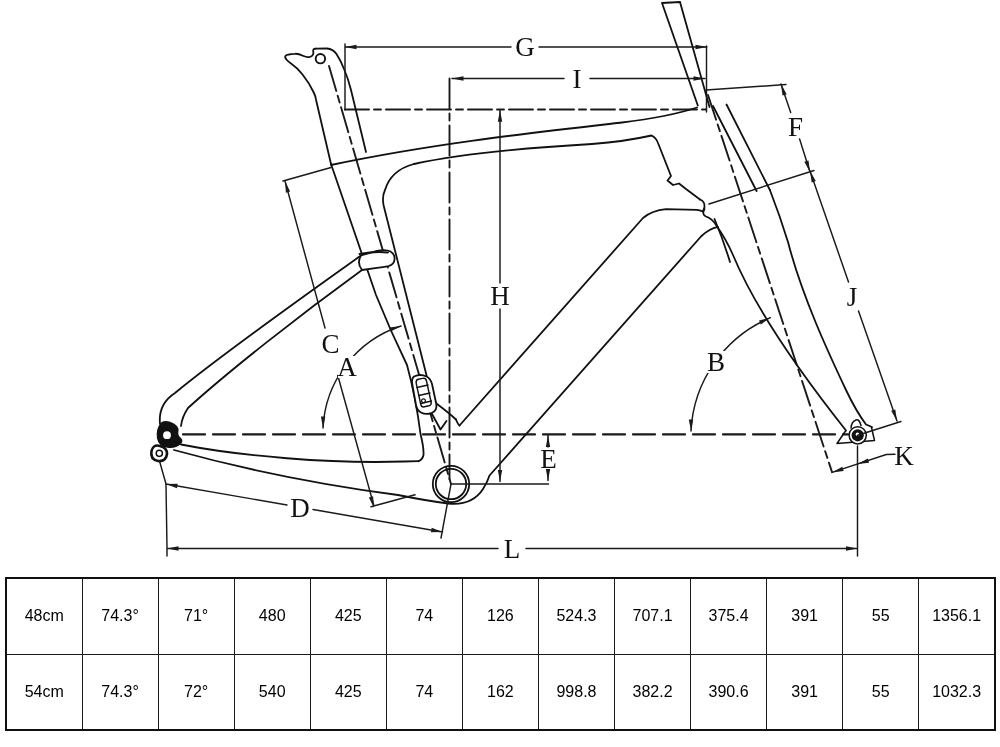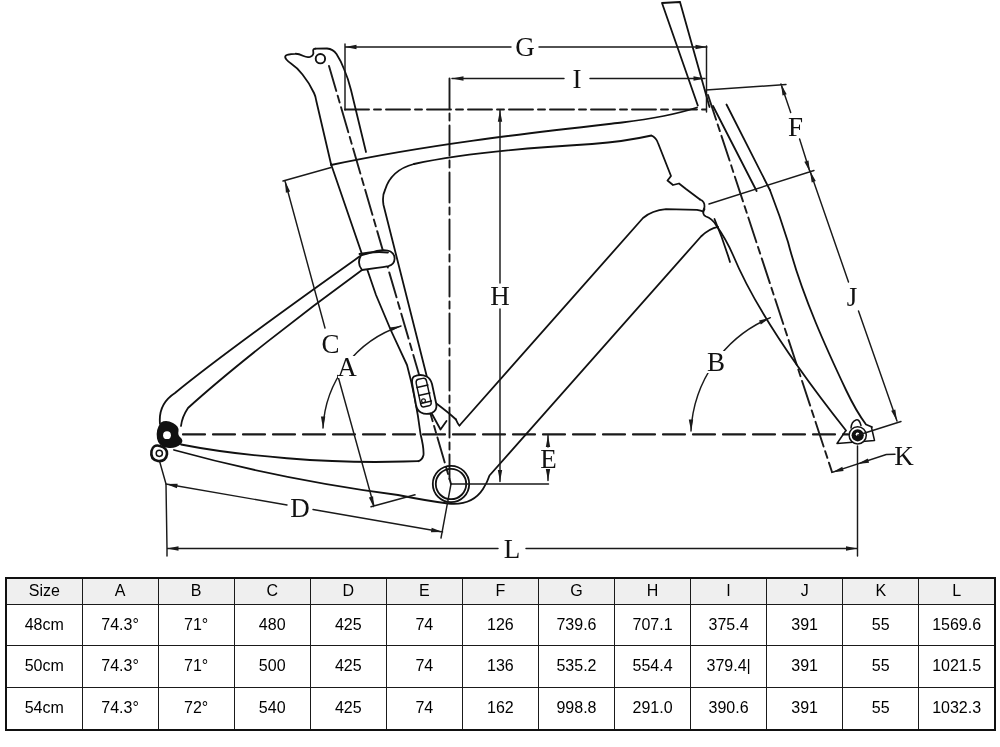--- a/index.html
+++ b/index.html
@@ -160,75 +160,45 @@
   <text x="512" y="558">L</text>
   <text x="795.5" y="136">F</text>
   <text x="852" y="306">J</text>
   <text x="716" y="371">B</text>
   <text x="904" y="465">K</text>
 </g>
 </svg>
 
 <table class="geo">
   <tbody>
-        <tr class="hd">
-          <td>Size</td>
-          <td>A</td>
-          <td>B</td>
-          <td>C</td>
-          <td>D</td>
-          <td>E</td>
-          <td>F</td>
-          <td>G</td>
-          <td>H</td>
-          <td>I</td>
-          <td>J</td>
-          <td>K</td>
-          <td>L</td>
-        </tr>
   <tr>
           <td>48cm</td>
           <td>74.3°</td>
           <td>71°</td>
           <td>480</td>
           <td>425</td>
           <td>74</td>
           <td>126</td>
-          <td>739.6</td>
+          <td>524.3</td>
           <td>707.1</td>
           <td>375.4</td>
           <td>391</td>
           <td>55</td>
-          <td>1569.6</td>
-        </tr>
-  <tr>
-          <td>50cm</td>
-          <td>74.3°</td>
-          <td>71°</td>
-          <td>500</td>
-          <td>425</td>
-          <td>74</td>
-          <td>136</td>
-          <td>535.2</td>
-          <td>554.4</td>
-          <td>379.4|</td>
-          <td>391</td>
-          <td>55</td>
-          <td>1021.5</td>
+          <td>1356.1</td>
         </tr>
   <tr>
           <td>54cm</td>
           <td>74.3°</td>
           <td>72°</td>
           <td>540</td>
           <td>425</td>
           <td>74</td>
           <td>162</td>
           <td>998.8</td>
-          <td>291.0</td>
+          <td>382.2</td>
           <td>390.6</td>
           <td>391</td>
           <td>55</td>
           <td>1032.3</td>
         </tr>
 </tbody>
     </table>
 </div>
 
 </body></html>

